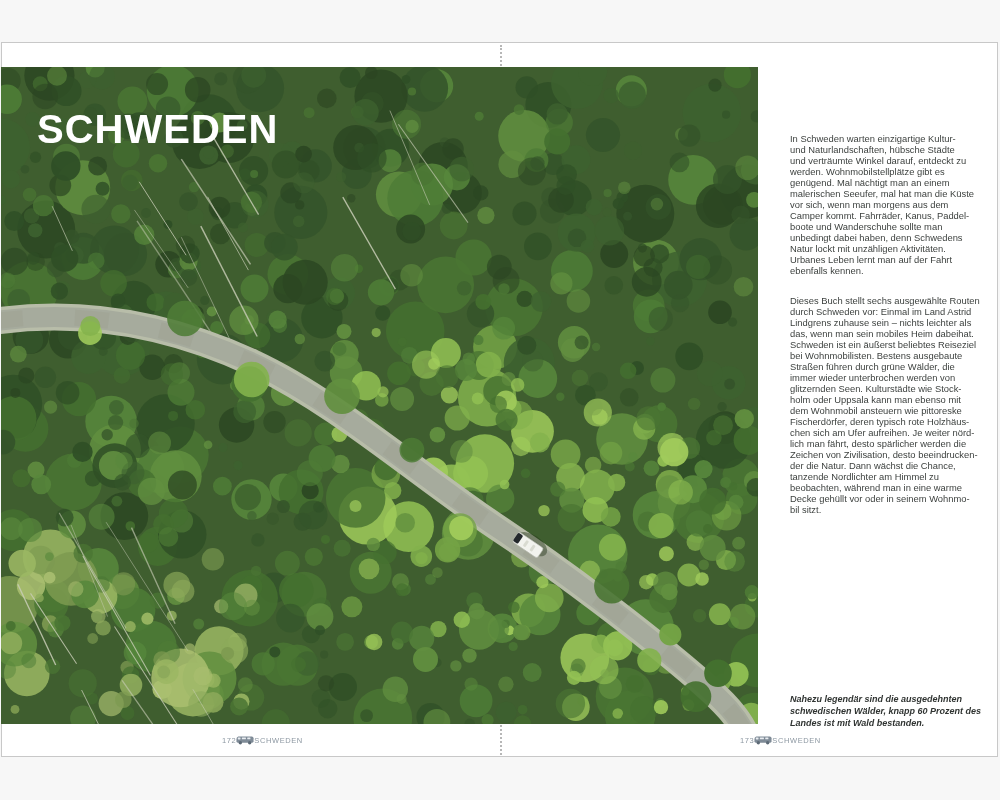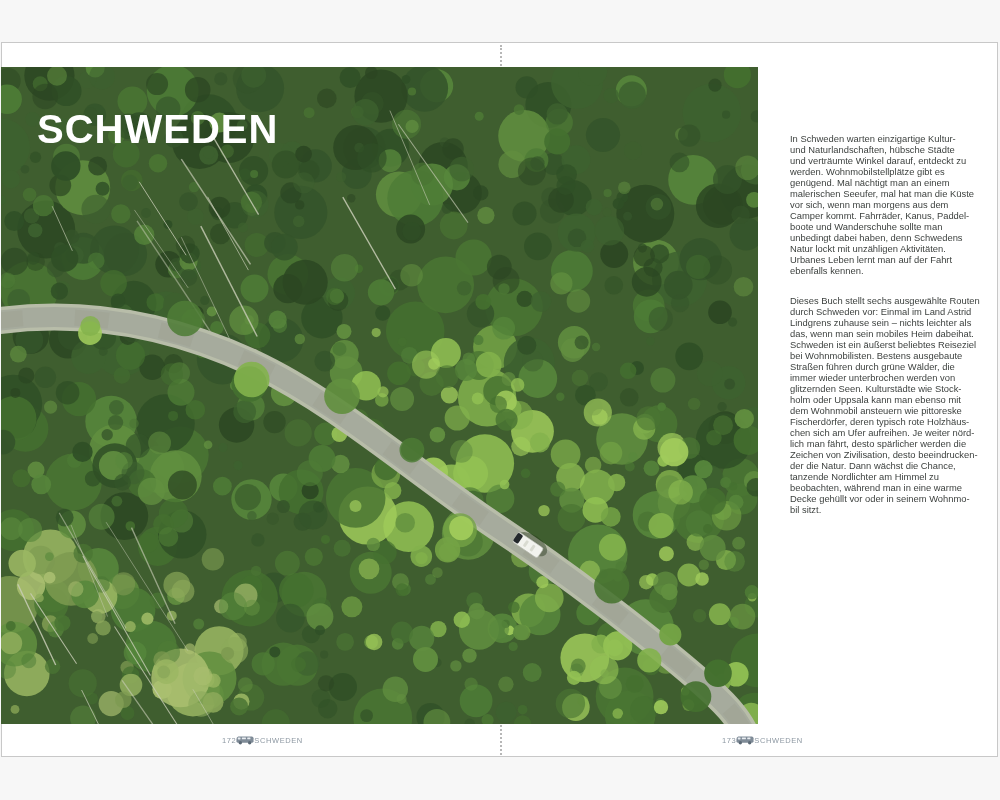--- a/index.html
+++ b/index.html
@@ -46,21 +46,21 @@
     position:absolute; left:788px; top:650px; width:210px;
     font-size:9px; line-height:12px; font-style:italic; font-weight:700;
     color:#303432; white-space:pre-line;
   }
   .page-footer {
     position:absolute; top:691px; height:12px;
     display:flex; align-items:center; 
     font-size:7.5px; letter-spacing:0.6px; color:#8d98a2;
   }
   .footer-left { left:220px; }
-  .footer-right { left:720px; }
+  .footer-right { left:738px; }
   .camper-icon svg { display:block; }
 </style>
 </head>
 <body>
 
 <div class="page-spread">
 
   <div class="photo">
     <svg id="forest-svg" width="757" height="657" viewBox="0 0 757 657">
       <rect x="0" y="0" width="757" height="657" fill="#3f5e2f"></rect>
@@ -933,20 +933,23 @@
 werden. Wohnmobilstellplätze gibt es
 genügend. Mal nächtigt man an einem
 malerischen Seeufer, mal hat man die Küste
 vor sich, wenn man morgens aus dem
 Camper kommt. Fahrräder, Kanus, Paddel-
 boote und Wanderschuhe sollte man
 unbedingt dabei haben, denn Schwedens
 Natur lockt mit unzähligen Aktivitäten.
 Urbanes Leben lernt man auf der Fahrt
 ebenfalls kennen.</p>
+  <p class="photo-caption">Nahezu legendär sind die ausgedehnten
+schwedischen Wälder, knapp 60 Prozent des
+Landes ist mit Wald bestanden.</p>
 
   <div class="page-footer footer-left">
     <span>172</span>
     <span class="camper-icon">
       <svg width="18" height="10" viewBox="0 0 20 11">
         <path d="M2.5 1.5 L17.5 1.5 Q19.5 1.5 19.5 3.5 L19.5 7 Q19.5 8.5 18 8.5 L2 8.5 Q0.5 8.5 0.5 7 L0.5 4.5 Q0.5 2.5 2.5 1.5 Z" fill="#7f8b97"></path>
         <rect x="2" y="2.6" width="3" height="2.4" rx="0.5" fill="#e9edf1"></rect>
         <rect x="6.5" y="2.6" width="4.5" height="2.2" rx="0.5" fill="#e9edf1"></rect>
         <rect x="12.5" y="2.6" width="3.5" height="2.2" rx="0.5" fill="#e9edf1"></rect>
         <circle cx="4.8" cy="8.6" r="1.9" fill="#5d6a76"></circle>

